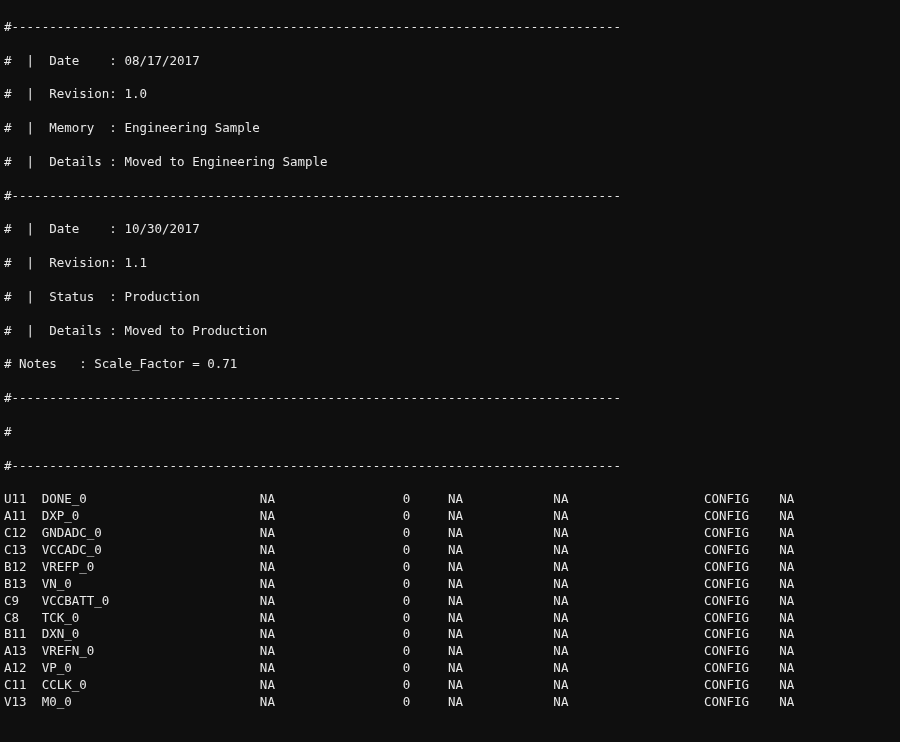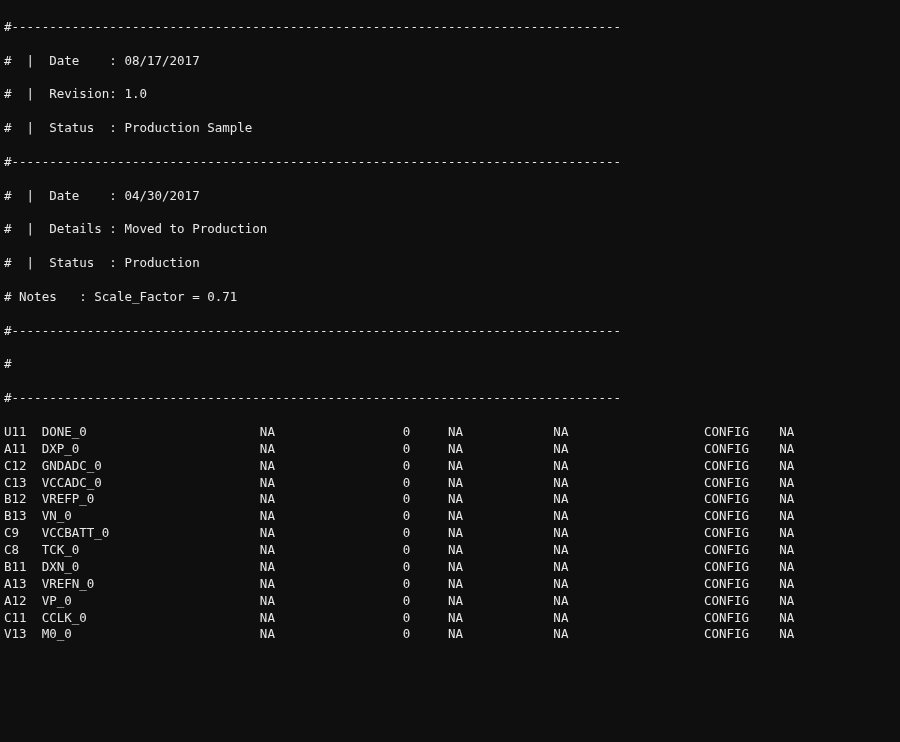--- a/index.html
+++ b/index.html
@@ -19,23 +19,25 @@
   .hdr-line { }
   .table-row { }
 </style>
 </head>
 <body>
 
 <div class="wrap">
 <div class="hdr-line">#---------------------------------------------------------------------------------</div>
 <div class="hdr-line">#  |  Date    : 08/17/2017</div>
 <div class="hdr-line">#  |  Revision: 1.0</div>
-<div class="hdr-line">#  |  Status  : Production Sample</div>
+<div class="hdr-line">#  |  Memory  : Engineering Sample</div>
+<div class="hdr-line">#  |  Details : Moved to Engineering Sample</div>
 <div class="hdr-line">#---------------------------------------------------------------------------------</div>
-<div class="hdr-line">#  |  Date    : 04/30/2017</div>
+<div class="hdr-line">#  |  Date    : 10/30/2017</div>
+<div class="hdr-line">#  |  Revision: 1.1</div>
+<div class="hdr-line">#  |  Status  : Production</div>
 <div class="hdr-line">#  |  Details : Moved to Production</div>
-<div class="hdr-line">#  |  Status  : Production</div>
 <div class="hdr-line"># Notes   : Scale_Factor = 0.71</div>
 <div class="hdr-line">#---------------------------------------------------------------------------------</div>
 <div class="hdr-line">#</div>
 <div class="hdr-line">#---------------------------------------------------------------------------------</div>
 <div id="rows"><div class="table-row">U11  DONE_0                       NA                 0     NA            NA                  CONFIG    NA        </div><div class="table-row">A11  DXP_0                        NA                 0     NA            NA                  CONFIG    NA        </div><div class="table-row">C12  GNDADC_0                     NA                 0     NA            NA                  CONFIG    NA        </div><div class="table-row">C13  VCCADC_0                     NA                 0     NA            NA                  CONFIG    NA        </div><div class="table-row">B12  VREFP_0                      NA                 0     NA            NA                  CONFIG    NA        </div><div class="table-row">B13  VN_0                         NA                 0     NA            NA                  CONFIG    NA        </div><div class="table-row">C9   VCCBATT_0                    NA                 0     NA            NA                  CONFIG    NA        </div><div class="table-row">C8   TCK_0                        NA                 0     NA            NA                  CONFIG    NA        </div><div class="table-row">B11  DXN_0                        NA                 0     NA            NA                  CONFIG    NA        </div><div class="table-row">A13  VREFN_0                      NA                 0     NA            NA                  CONFIG    NA        </div><div class="table-row">A12  VP_0                         NA                 0     NA            NA                  CONFIG    NA        </div><div class="table-row">C11  CCLK_0                       NA                 0     NA            NA                  CONFIG    NA        </div><div class="table-row">V13  M0_0                         NA                 0     NA            NA                  CONFIG    NA        </div></div>
 </div>
 
 </body></html>

